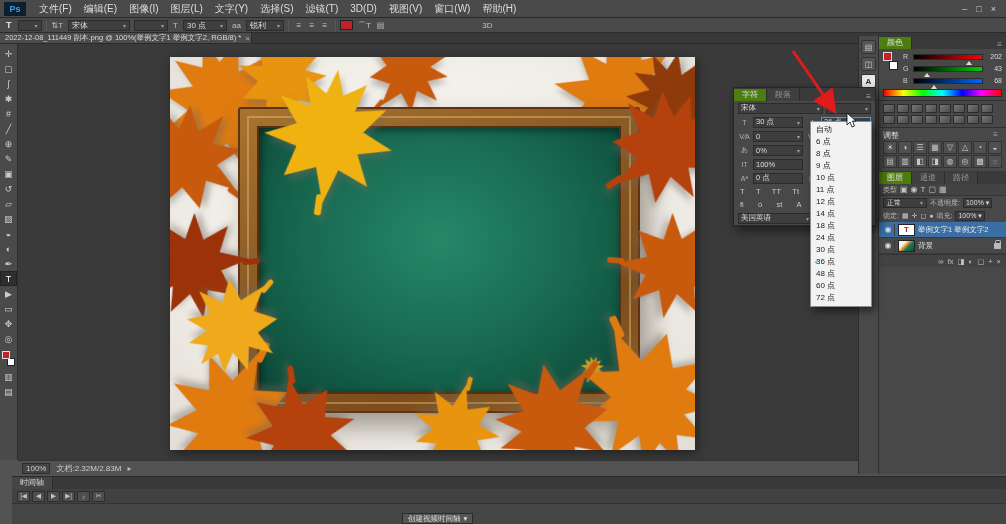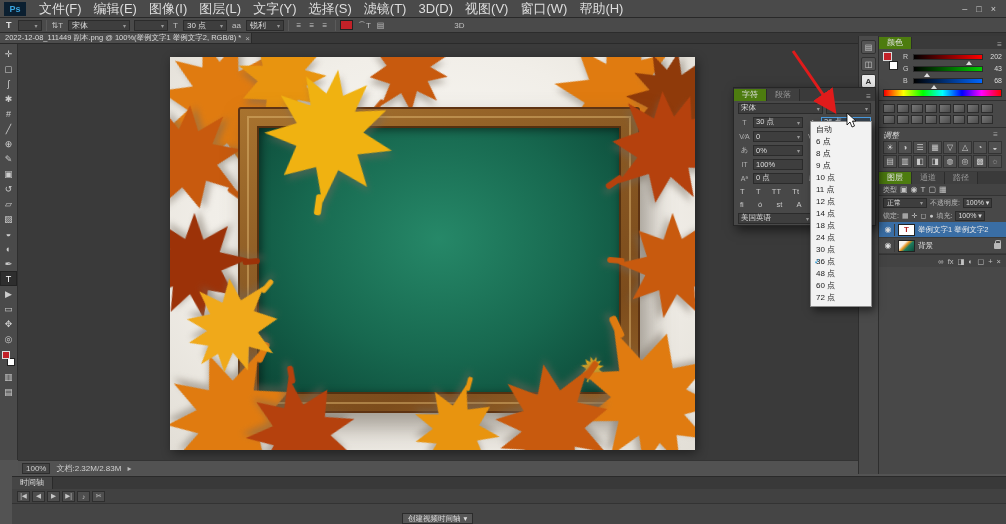--- a/index.html
+++ b/index.html
@@ -2,21 +2,21 @@
 <html><head>
 <meta charset="utf-8">
 <style>
 *{margin:0;padding:0;box-sizing:border-box;font-family:"Liberation Sans",sans-serif;}
 html,body{width:1006px;height:524px;overflow:hidden;background:#535353;}
 #root{position:relative;width:1006px;height:524px;background:#535353;color:#d6d6d6;font-size:9px;}
 
 
 .menubar{position:absolute;left:0;top:0;width:1006px;height:18px;background:#4a4a4a;border-bottom:1px solid #292929;display:flex;align-items:center;z-index:10;}
 .ps-logo{width:22px;height:14px;margin:0 7px 0 4px;background:#0b1f30;color:#3aa4de;font-weight:bold;font-size:9px;display:flex;align-items:center;justify-content:center;border-radius:0;}
-.menu-item{padding:0 6px;font-size:13px;color:#dedede;height:18px;line-height:18px;}
+.menu-item{padding:0 6px;font-size:10px;color:#dedede;height:18px;line-height:18px;}
 .win-controls{margin-left:auto;display:flex;gap:9px;padding-right:10px;color:#cfcfcf;font-size:9px;}
 
 
 .optionsbar{position:absolute;left:0;top:18px;width:1006px;height:15px;background:#4a4a4a;border-bottom:1px solid #2c2c2c;display:flex;align-items:center;gap:4px;padding:0 4px;z-index:10;}
 .ob-sep{width:1px;height:11px;background:#373737;border-right:1px solid #5a5a5a;}
 .ob-icon{font-size:9px;color:#e0e0e0;padding:0 2px;font-weight:bold;}
 .ob-glyph{font-size:8px;color:#c2c2c2;padding:0 1px;}
 .fld{height:11px;background:#3e3e3e;border:1px solid #2b2b2b;font-size:8px;color:#ddd;display:flex;align-items:center;justify-content:space-between;padding:0 3px;gap:3px;}
 .fld .arr{font-size:6px;color:#9a9a9a;}
 .ob-color{width:13px;height:10px;background:#c22128;border:1px solid #222;}
@@ -83,21 +83,21 @@
 .track.r{background:linear-gradient(90deg,#000,#f00);}
 .track.g{background:linear-gradient(90deg,#000,#0c0);}
 .track.b{background:linear-gradient(90deg,#000,#06f);}
 .track .mk{position:absolute;top:6px;width:0;height:0;border-left:3px solid transparent;border-right:3px solid transparent;border-bottom:4px solid #ddd;}
 .mk.m-r{left:76%;}.mk.m-g{left:15%;}.mk.m-b{left:25%;}
 .srow .val{width:16px;text-align:right;font-size:7px;color:#ddd;}
 .spectrum{margin:2px 4px 3px 4px;height:8px;border:1px solid #2b2b2b;background:linear-gradient(90deg,#f00,#ff0,#0f0,#0ff,#00f,#f0f,#f00);}
 .styles-strip{padding:3px 4px;border-top:1px solid #303030;display:flex;flex-wrap:wrap;gap:2px;}
 .sw{width:12px;height:9px;background:linear-gradient(135deg,#777,#4c4c4c);border:1px solid #2c2c2c;}
 .adjust{border-top:1px solid #303030;padding:2px 4px 3px 4px;}
-.adjust-title{font-size:8px;color:#ddd;height:10px;display:flex;font-style:italic;}
+.adjust-title{font-size:8px;color:#ddd;height:10px;display:flex;}
 .agrid{display:flex;flex-wrap:wrap;gap:1px;margin-top:1px;}
 .acell{width:14px;height:13px;background:#505050;border:1px solid #333;color:#c9c9c9;font-size:8px;display:flex;align-items:center;justify-content:center;}
 .lay-filter{height:12px;display:flex;align-items:center;gap:3px;padding:0 4px;border-bottom:1px solid #333;background:#434343;font-size:7px;color:#bbb;}
 .lay-filter .fic{color:#c5c5c5;font-size:8px;}
 .blend-row,.lock-row{height:13px;display:flex;align-items:center;gap:3px;padding:0 4px;font-size:7px;color:#bbb;}
 .blend-row .fld{width:44px;height:10px;font-size:7px;}
 .small-fld{height:10px;background:#3e3e3e;border:1px solid #2b2b2b;font-size:7px;color:#ddd;display:flex;align-items:center;gap:2px;padding:0 2px;}
 .lock-ic{color:#c5c5c5;font-size:7px;}
 .layer-row{height:16px;display:flex;align-items:center;gap:3px;padding:0 3px;border-bottom:1px solid #3a3a3a;}
 .layer-row.sel{background:#3a6ea5;}
@@ -192,21 +192,21 @@
     <div class="ob-sep"></div>
     <div class="align-group">
       <span>≡</span>
       <span>≡</span>
       <span>≡</span>
     </div>
     <div class="ob-sep"></div>
     <div class="ob-color"></div>
     <span class="ob-glyph">⌒T</span>
     <span class="ob-glyph">▤</span>
-    <span class="ob-glyph" style="margin-left:64px">3D</span>
+    <span class="ob-glyph" style="margin-left:92px">3D</span>
   </div>
 
   <div class="tabbar">
     <div class="doc-tab">
       <span>2022-12-08_111449 副本.png @ 100%(举例文字1 举例文字2, RGB/8) *</span>
       <span class="close">×</span>
     </div>
   </div>
 
   <div class="toolbar">

